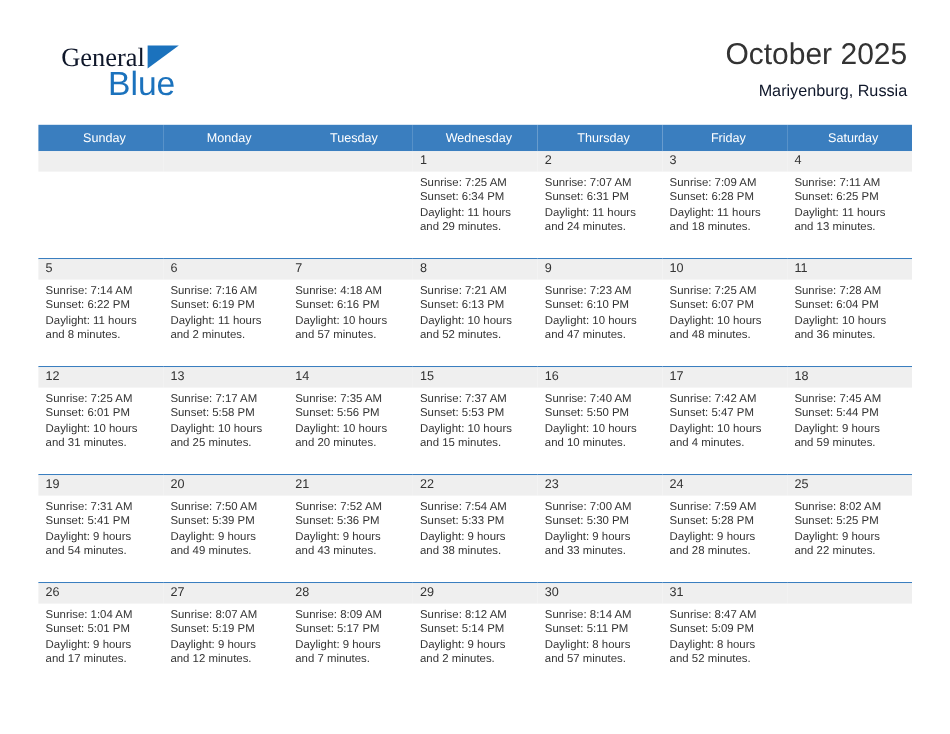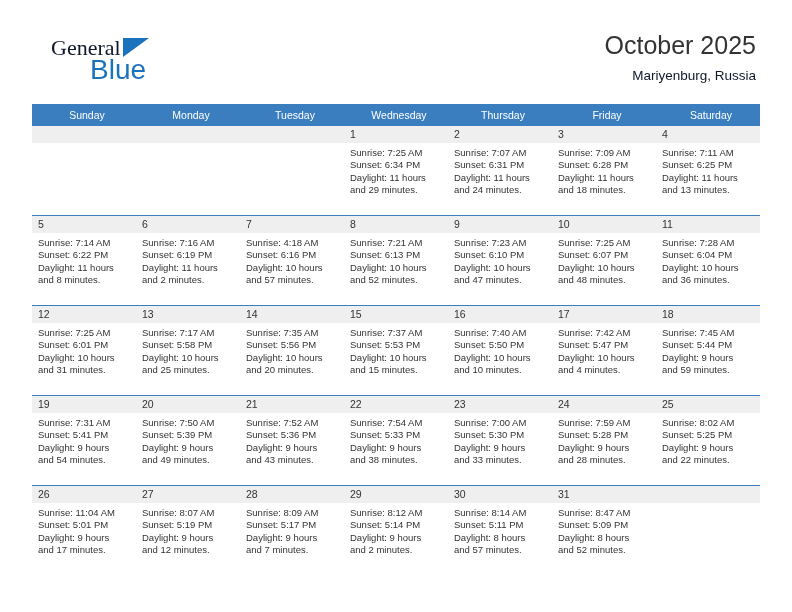--- a/index.html
+++ b/index.html
@@ -452,21 +452,21 @@
                 <div>and 22 minutes.</div>
               </div>
             </div>
           </td>
         </tr>
         <tr class="week-row">
           <td>
             <div class="cell-inner">
               <div class="daynum-band">26</div>
               <div class="cell-body">
-                <div>Sunrise: 11:04 AM</div>
+                <div>Sunrise: 1:04 AM</div>
                 <div>Sunset: 5:01 PM</div>
                 <div>Daylight: 9 hours</div>
                 <div>and 17 minutes.</div>
               </div>
             </div>
           </td>
           <td>
             <div class="cell-inner">
               <div class="daynum-band">27</div>
               <div class="cell-body">

